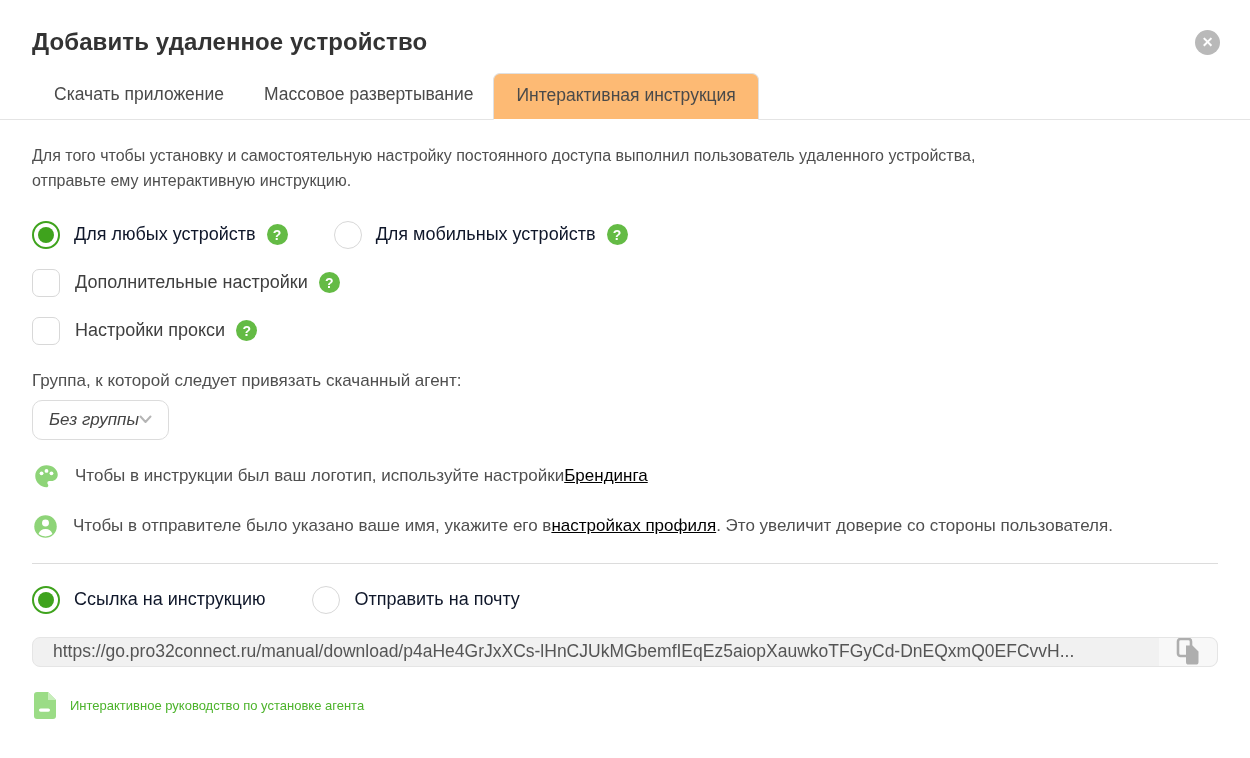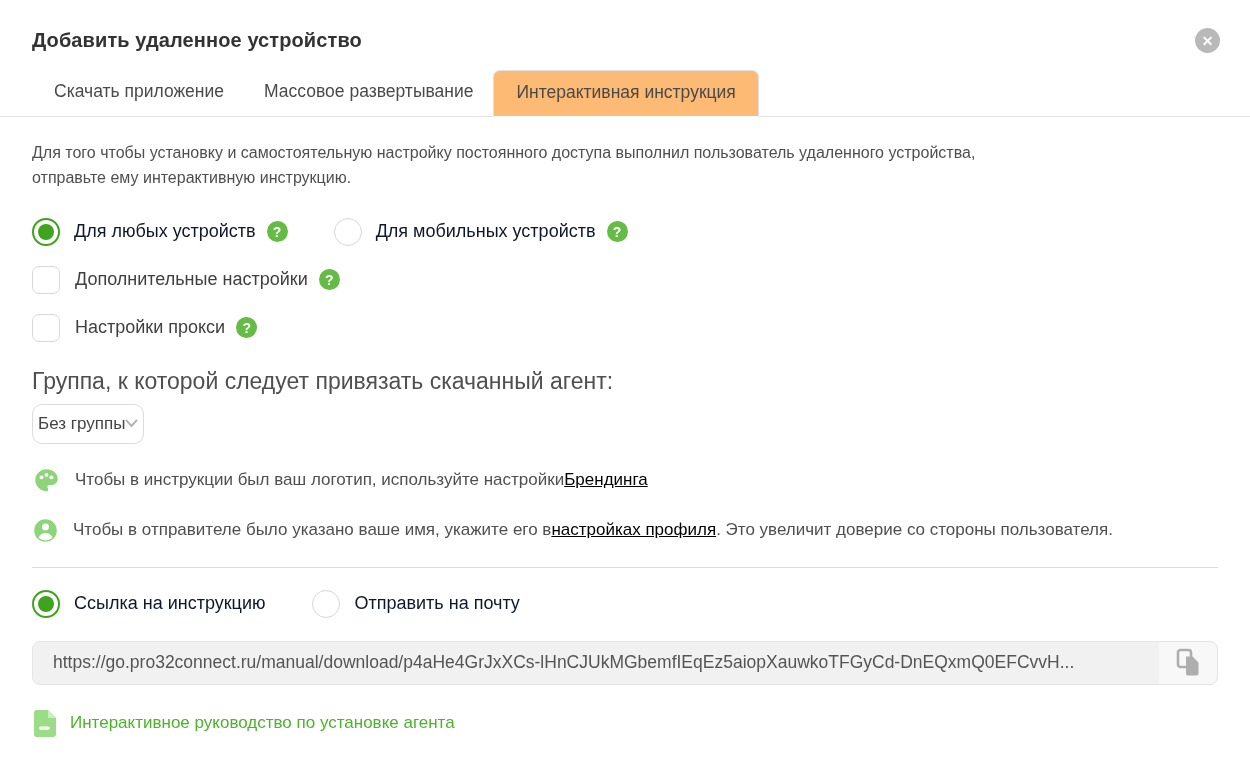--- a/index.html
+++ b/index.html
@@ -5,21 +5,21 @@
   * { box-sizing: border-box; }
   html,body { margin:0; padding:0; }
   body {
     width:1250px; height:758px; overflow:hidden;
     background:#ffffff;
     font-family:"Liberation Sans", sans-serif;
     color:#4a4a4a;
   }
   
   .header { display:flex; justify-content:space-between; align-items:center; padding:28px 30px 0 32px; }
-  .title { font-size:20px; font-weight:bold; color:#333333; letter-spacing:.1px; }
+  .title { font-size:24px; font-weight:bold; color:#333333; letter-spacing:.1px; }
   .close-btn {
     width:25px; height:25px; border-radius:50%; background:#b9b9b9; color:#ffffff;
     display:flex; align-items:center; justify-content:center;
     font-size:14px; font-weight:bold; cursor:pointer; user-select:none;
   }
   
   .tabbar {
     display:flex; align-items:center; padding-left:34px; margin-top:16px;
     border-bottom:1px solid #e4e4e4; height:48px;
   }
@@ -45,50 +45,50 @@
   .opt-label { font-size:18px; color:#0f172a; margin-left:14px; margin-right:11px; white-space:nowrap; }
   .help {
     width:21px; height:21px; border-radius:50%; background:#64bb45; color:#ffffff;
     font-size:14px; font-weight:bold; display:flex; align-items:center; justify-content:center;
     cursor:pointer; flex:0 0 auto; user-select:none;
   }
   .check-row { margin-top:20px; }
   .checkbox { width:28px; height:28px; border:1px solid #d8d8d8; border-radius:7px; background:#fff; cursor:pointer; flex:0 0 auto; }
   .check-label { font-size:18px; color:#3f3f3f; margin-left:15px; margin-right:11px; white-space:nowrap; }
   
-  .group-label { margin-top:26px; font-size:23px; color:#4f4f4f; }
+  .group-label { margin-top:26px; font-size:17px; color:#4f4f4f; }
   .dropdown {
     margin-top:9px; display:inline-flex; align-items:center; gap:0;
-    padding:0 5px; height:40px; border:1px solid #dcdcdc; border-radius:10px;
-    font-size:17px; color:#444444; cursor:pointer; background:#fff;
+    padding:0 16px; height:40px; border:1px solid #dcdcdc; border-radius:10px;
+    font-size:17px; color:#444444; cursor:pointer; background:#fff;font-style:italic;
   }
   
   .hint { display:flex; align-items:center; margin-top:23px; font-size:17px; color:#4f4f4f; white-space:nowrap; }
   .hint .h-icon { margin-right:14px; flex:0 0 auto; display:flex; }
   .green-link { color:#000000; text-decoration:underline; cursor:pointer; }
   
   .divider { border:none; border-top:1px solid #dcdcdc; margin:23px 0 0 0; }
   .opt-row2 { margin-top:22px; }
   
   .url-field {
-    margin-top:23px; display:flex; align-items:center; height:44px;
+    margin-top:23px; display:flex; align-items:center; height:30px;
     background:#f1f1f1; border:1px solid #e5e5e5; border-radius:8px; overflow:hidden;
   }
   .url-text {
     flex:1; padding:0 8px 0 20px; font-size:17.5px; color:#555555;
     white-space:nowrap; overflow:hidden;
   }
   .copy-btn {
     width:58px; align-self:stretch; display:flex; align-items:center; justify-content:center;
     background:#f8f8f8; border-radius:0 8px 8px 0; cursor:pointer;
   }
   
   .manual { display:flex; align-items:center; margin-top:24px; cursor:pointer; }
   .manual .m-icon { margin-right:13px; display:flex; }
-  .manual-label { font-size:17px; color:#4cb32b; }
+  .manual-label { font-size:13px; color:#4cb32b; }
 </style>
 </head>
 <body>
 
 <div class="header">
   <div class="title">Добавить удаленное устройство</div>
   <div class="close-btn">✕</div>
 </div>
 
 <div class="tabbar">

